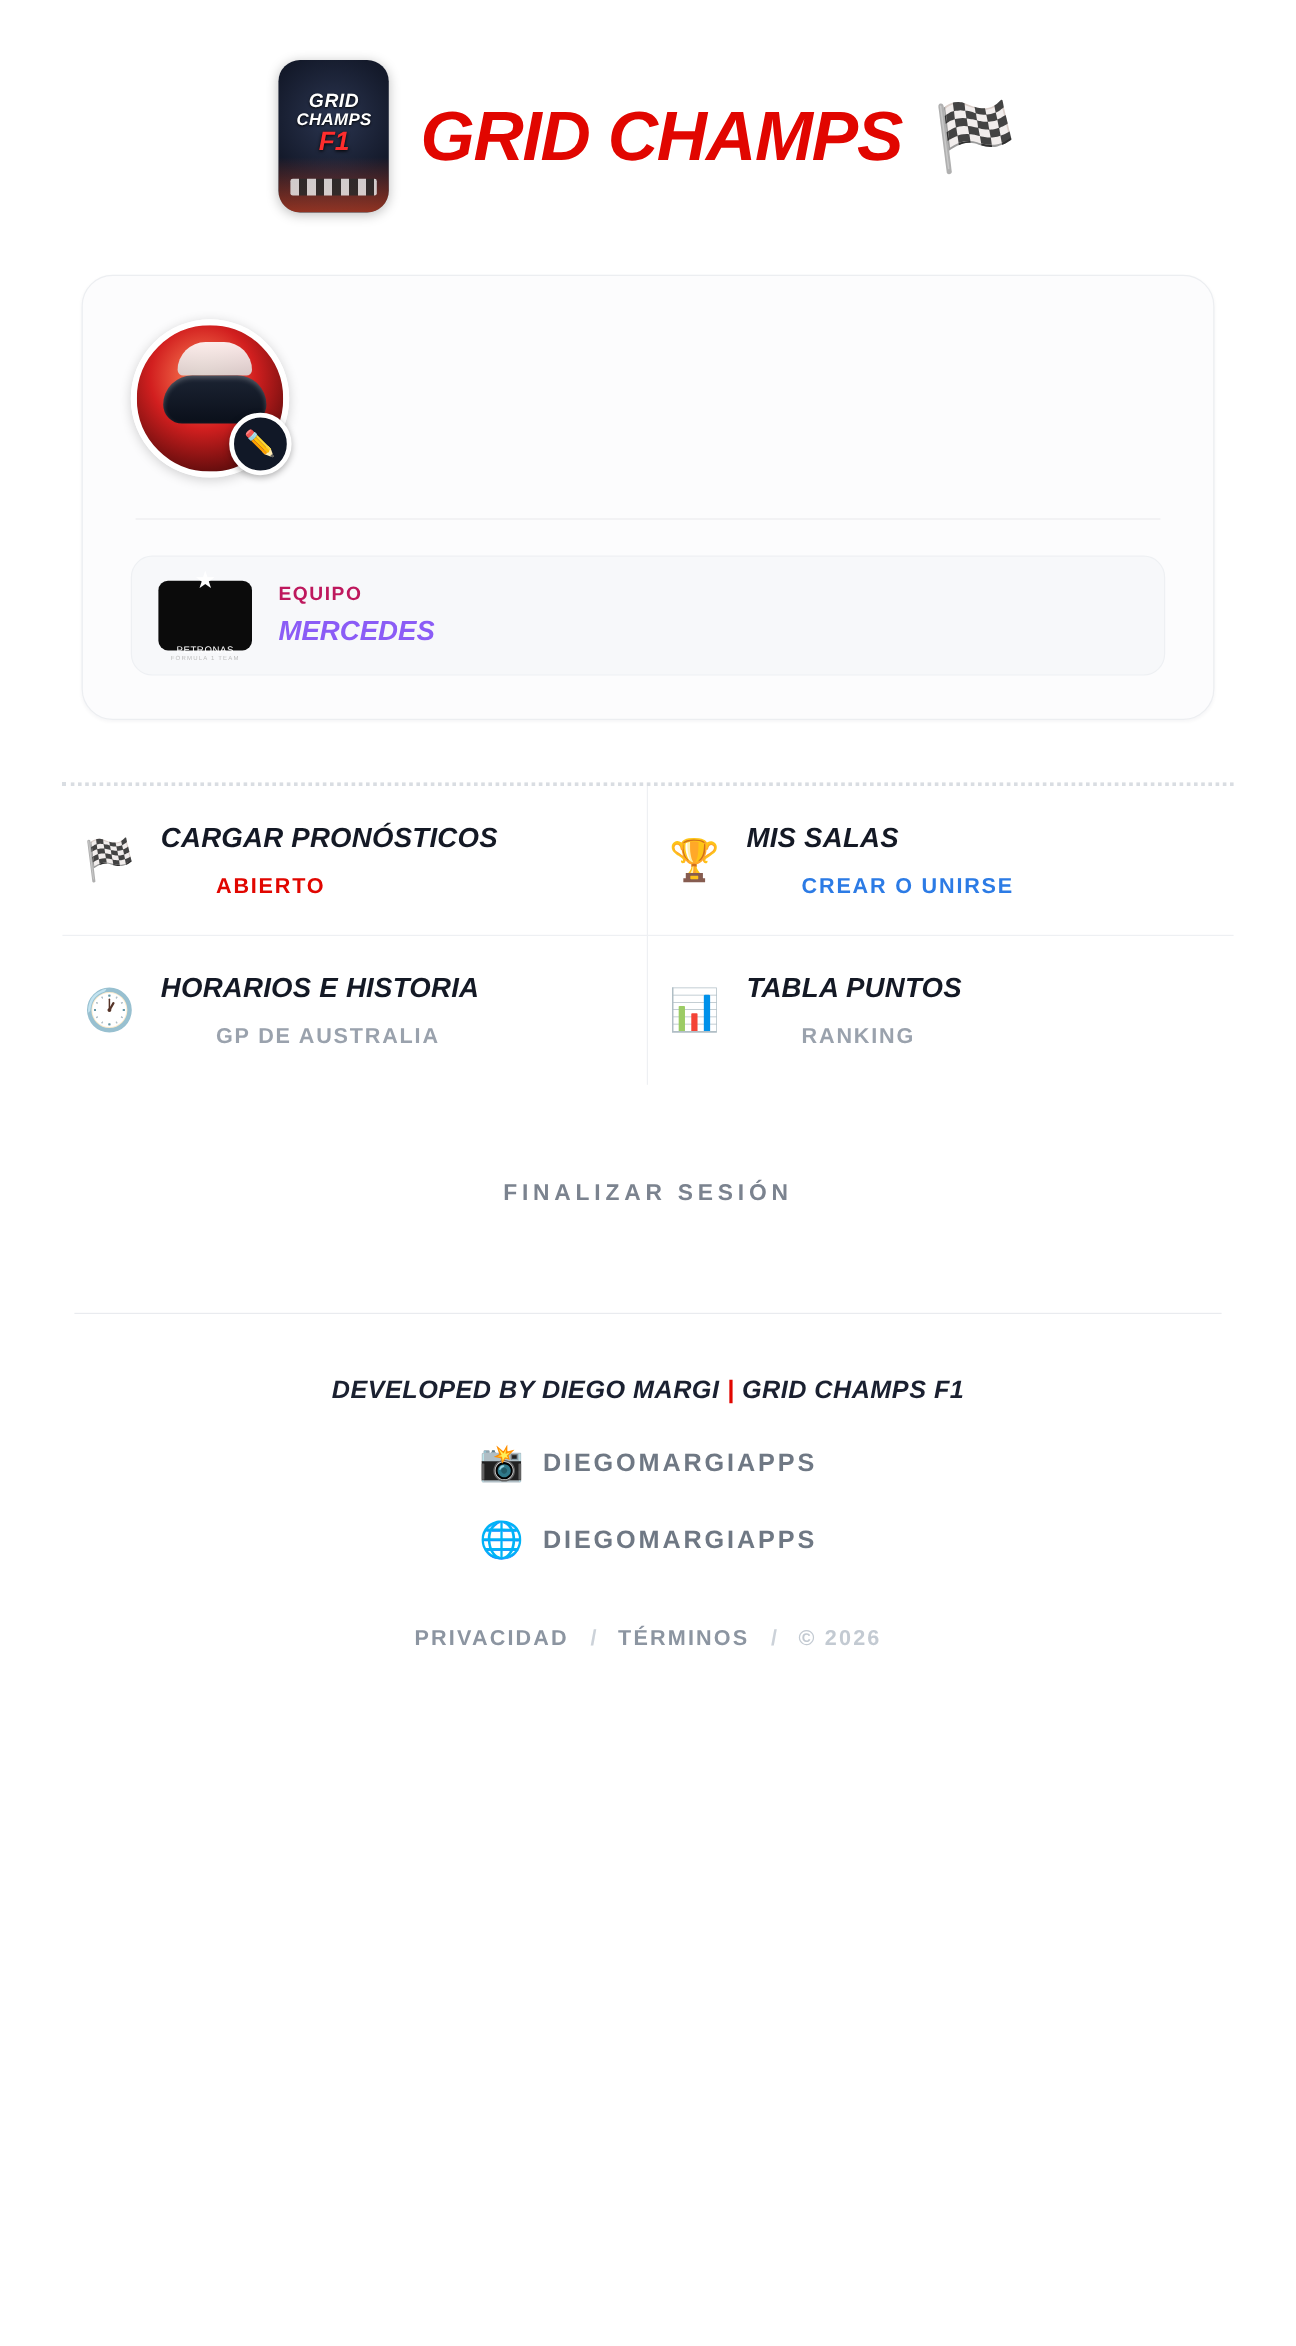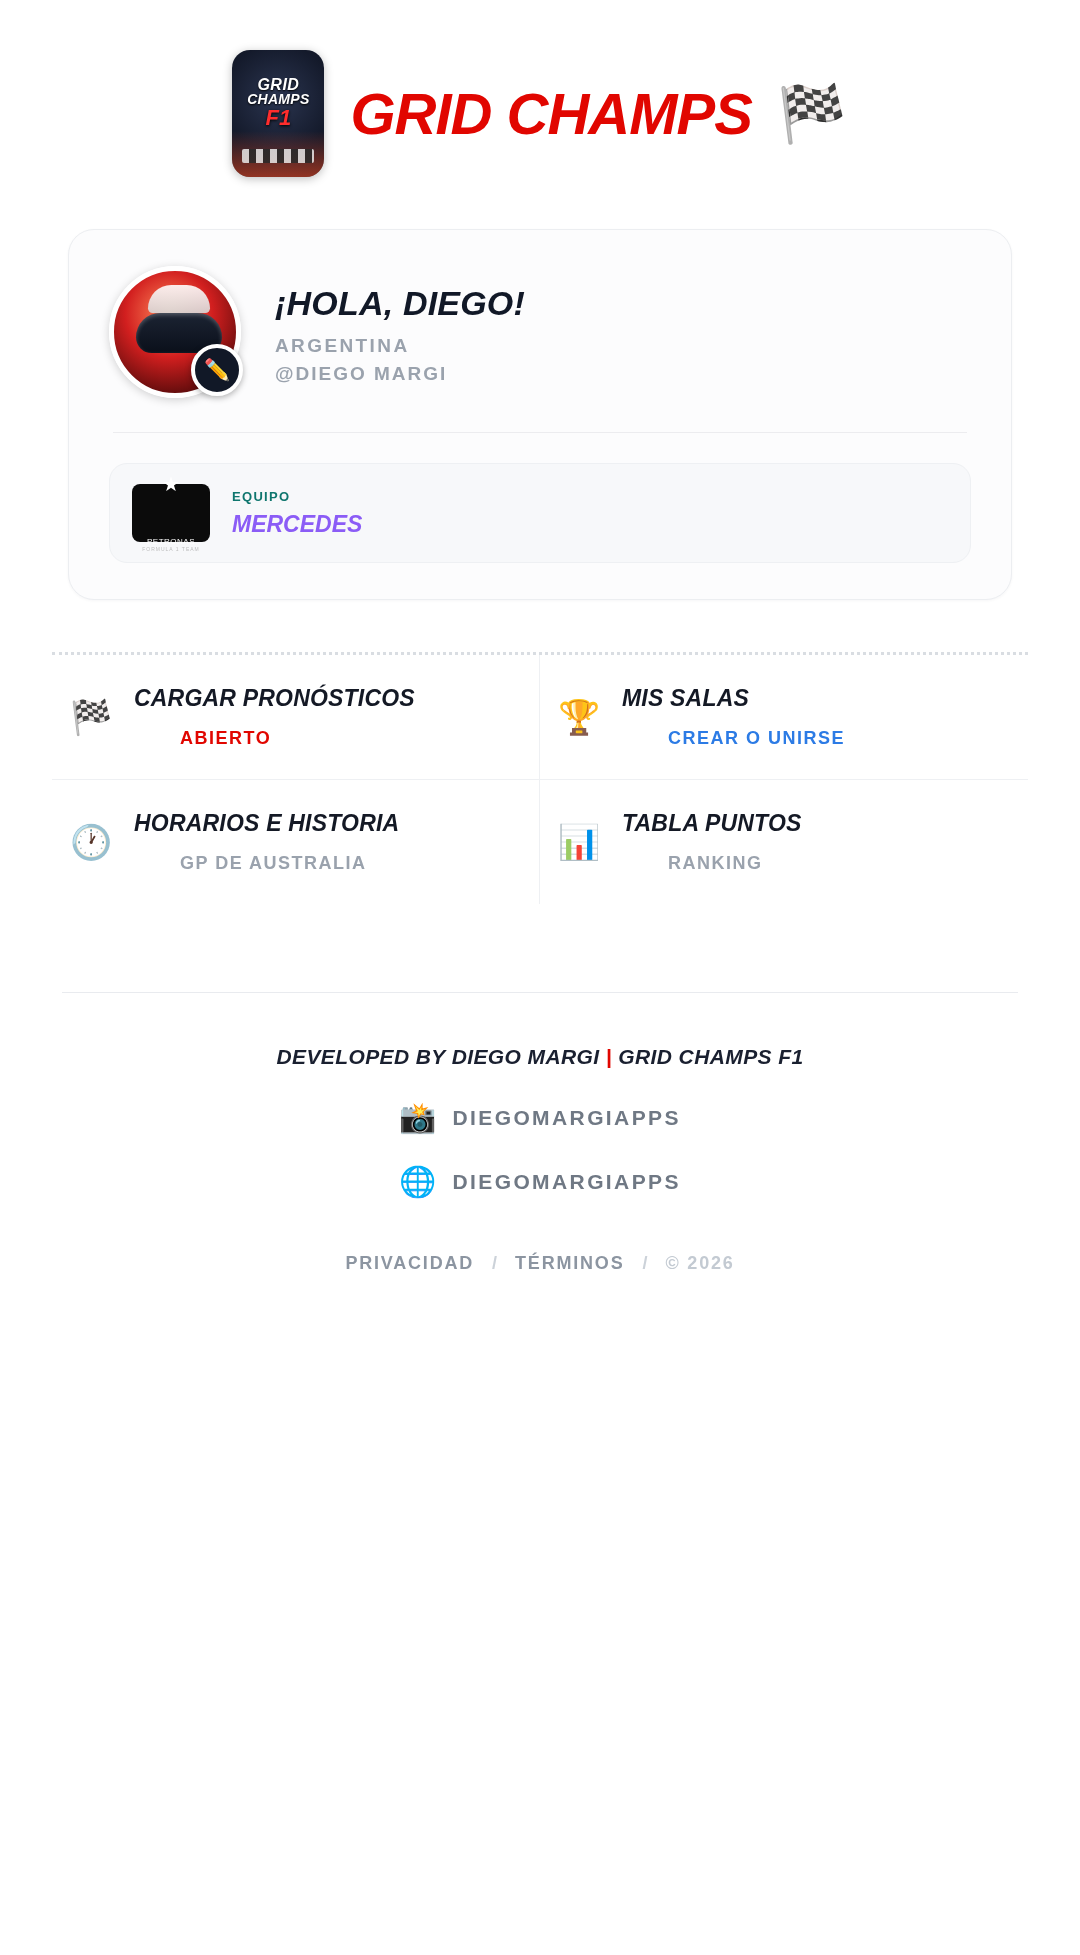--- a/index.html
+++ b/index.html
@@ -149,21 +149,21 @@
     border: 3px solid #fff;
     box-shadow: 0 1px 4px rgba(0,0,0,.18);
     position: relative; overflow: hidden;
   }
   .chip-photo .suit {
     position:absolute; left:0; right:0; bottom:0; height:30px;
     background: linear-gradient(180deg,#e35d9a,#4a4fb0);
   }
   .chip-text { display: flex; flex-direction: column; gap: 7px; min-width:0; }
   .chip-label {
-    font-size: 13px; font-weight: 700; color: #0f766e; letter-spacing: 1.3px;
+    font-size: 16px; font-weight: 700; color: #be185d; letter-spacing: 1.3px;
   }
   .chip-value {
     font-size: 23px; font-weight: 800; font-style: italic; color: #8b5cf6;
     white-space: nowrap; overflow: hidden; text-overflow: ellipsis;
   }
 
   
   .dotted {
     margin: 52px 52px 0 52px;
     border-top: 3px dotted #d9dde2;
@@ -261,25 +261,20 @@
   <div class="profile-card">
     <div class="profile-top">
       <div class="avatar-wrap">
         <div class="avatar">
           <div class="crest"></div>
           <div class="visor"></div>
         </div>
         <div class="edit-badge">
           <span>✏️</span>
         </div>
-      </div>
-      <div class="profile-info">
-        <div class="greeting">¡HOLA, DIEGO!</div>
-        <div class="country">ARGENTINA</div>
-        <div class="handle">@DIEGO MARGI</div>
       </div>
     </div>
 
     <div class="divider-line"></div>
 
     <div class="chips">
       <div class="chip">
         <div class="chip-logo">
           <div class="star">★</div>
           <div class="tl1">PETRONAS</div>
@@ -325,20 +320,21 @@
     <div class="menu-item no-border-bottom">
       <div class="menu-icon">📊</div>
       <div class="menu-texts">
         <div class="menu-title">TABLA PUNTOS</div>
         <div class="menu-sub sub-gray">RANKING</div>
       </div>
     </div>
 
   </div>
 
+  <div class="logout">FINALIZAR SESIÓN</div>
 
   <div class="footer-sep"></div>
   <div class="footer">
     <div class="dev-line">
       <span>DEVELOPED BY DIEGO MARGI </span><span class="sep">|</span><span> GRID CHAMPS F1</span>
     </div>
 
     <div class="social">
       <span class="s-icon">📸</span>
       <span class="s-text">DIEGOMARGIAPPS</span>

